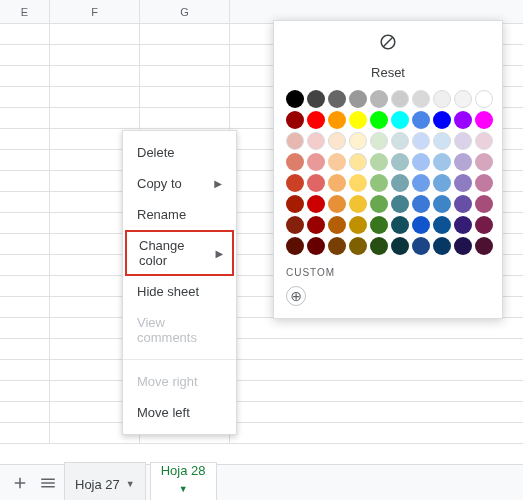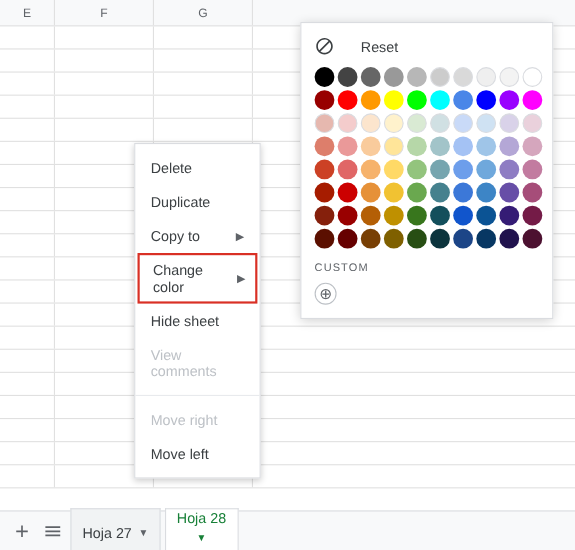--- a/index.html
+++ b/index.html
@@ -16,21 +16,21 @@
 .cell.e { width: 50px; }
 .cell.f { width: 90px; }
 .cell.g { width: 90px; }
 .context-menu { position: absolute; left: 122px; top: 130px; width: 115px; background: #fff; box-shadow: 0 2px 6px rgba(0,0,0,0.2); border: 1px solid #dadce0; padding: 6px 0; z-index: 10; }
 .menu-item { padding: 8px 14px; font-size: 13px; color: #3c4043; cursor: pointer; display: flex; justify-content: space-between; align-items: center; }
 .menu-item.disabled { color: #bdc1c6; cursor: default; align-items: center; }
 .menu-item .arrow { color: #5f6368; font-size: 10px; }
 .menu-item.highlighted { border: 2px solid #d93025; margin: 0 2px; padding: 6px 12px; gap: 31px; }
 .menu-sep { height: 1px; background: #e8eaed; margin: 6px 0; }
 .color-panel { position: absolute; left: 273px; top: 20px; width: 230px; background: #fff; box-shadow: 0 2px 10px rgba(0,0,0,0.2); border: 1px solid #dadce0; padding: 12px; z-index: 20; }
-.reset-row { display: flex; align-items: center; gap: 24px; margin-bottom: 10px; }
+.reset-row { display: flex; align-items: center; gap: 14px; margin-bottom: 10px; flex-direction: column; }
 .reset-row svg { width: 18px; height: 18px; }
 .swatch-grid { display: grid; grid-template-columns: repeat(10, 18px); gap: 3px; margin-bottom: 12px; }
 .swatch { width: 18px; height: 18px; border-radius: 50%; cursor: pointer; }
 .swatch.light { border: 1px solid #dadce0; }
 .custom-label { font-size: 10px; letter-spacing: 1px; color: #5f6368; margin-bottom: 8px; }
 .add-custom { width: 20px; height: 20px; border: 1px solid #bdc1c6; border-radius: 50%; display: flex; align-items: center; justify-content: center; color: #5f6368; font-size: 14px; cursor: pointer; }
 .bottom-bar { position: absolute; bottom: 0; left: 0; width: 523px; height: 36px; background: #f8f9fa; border-top: 1px solid #dadce0; display: flex; align-items: center; gap: 4px; padding-left: 8px; }
 .add-sheet, .sheets-menu { width: 24px; height: 24px; display: flex; align-items: center; justify-content: center; color: #5f6368; cursor: pointer; border-radius: 2px; }
 .tab { padding: 0 10px; height: 44px; display: flex; align-items: center; gap: 6px; border: 1px solid #dadce0; border-bottom: none; background: #f1f3f4; cursor: pointer; font-size: 13px; margin-top: 2px; position: relative; }
 .tab.active { background: #fff; color: #188038; flex-direction: column; }
@@ -149,25 +149,25 @@
         <div class="cell g"></div>
       </div>
     </div>
 </div>
 
 <div class="context-menu">
   <div class="menu-item">
       <span>Delete</span>
     </div>
   <div class="menu-item">
-      <span>Duplicate</span>
-    </div>
-  <div class="menu-item">
       <span>Copy to</span>
       <span class="arrow">▶</span>
+    </div>
+  <div class="menu-item">
+      <span>Rename</span>
     </div>
   <div class="menu-item highlighted">
       <span>Change color</span>
       <span class="arrow">▶</span>
     </div>
   <div class="menu-item">
       <span>Hide sheet</span>
     </div>
   <div class="menu-item disabled">
       <span>View comments</span>

